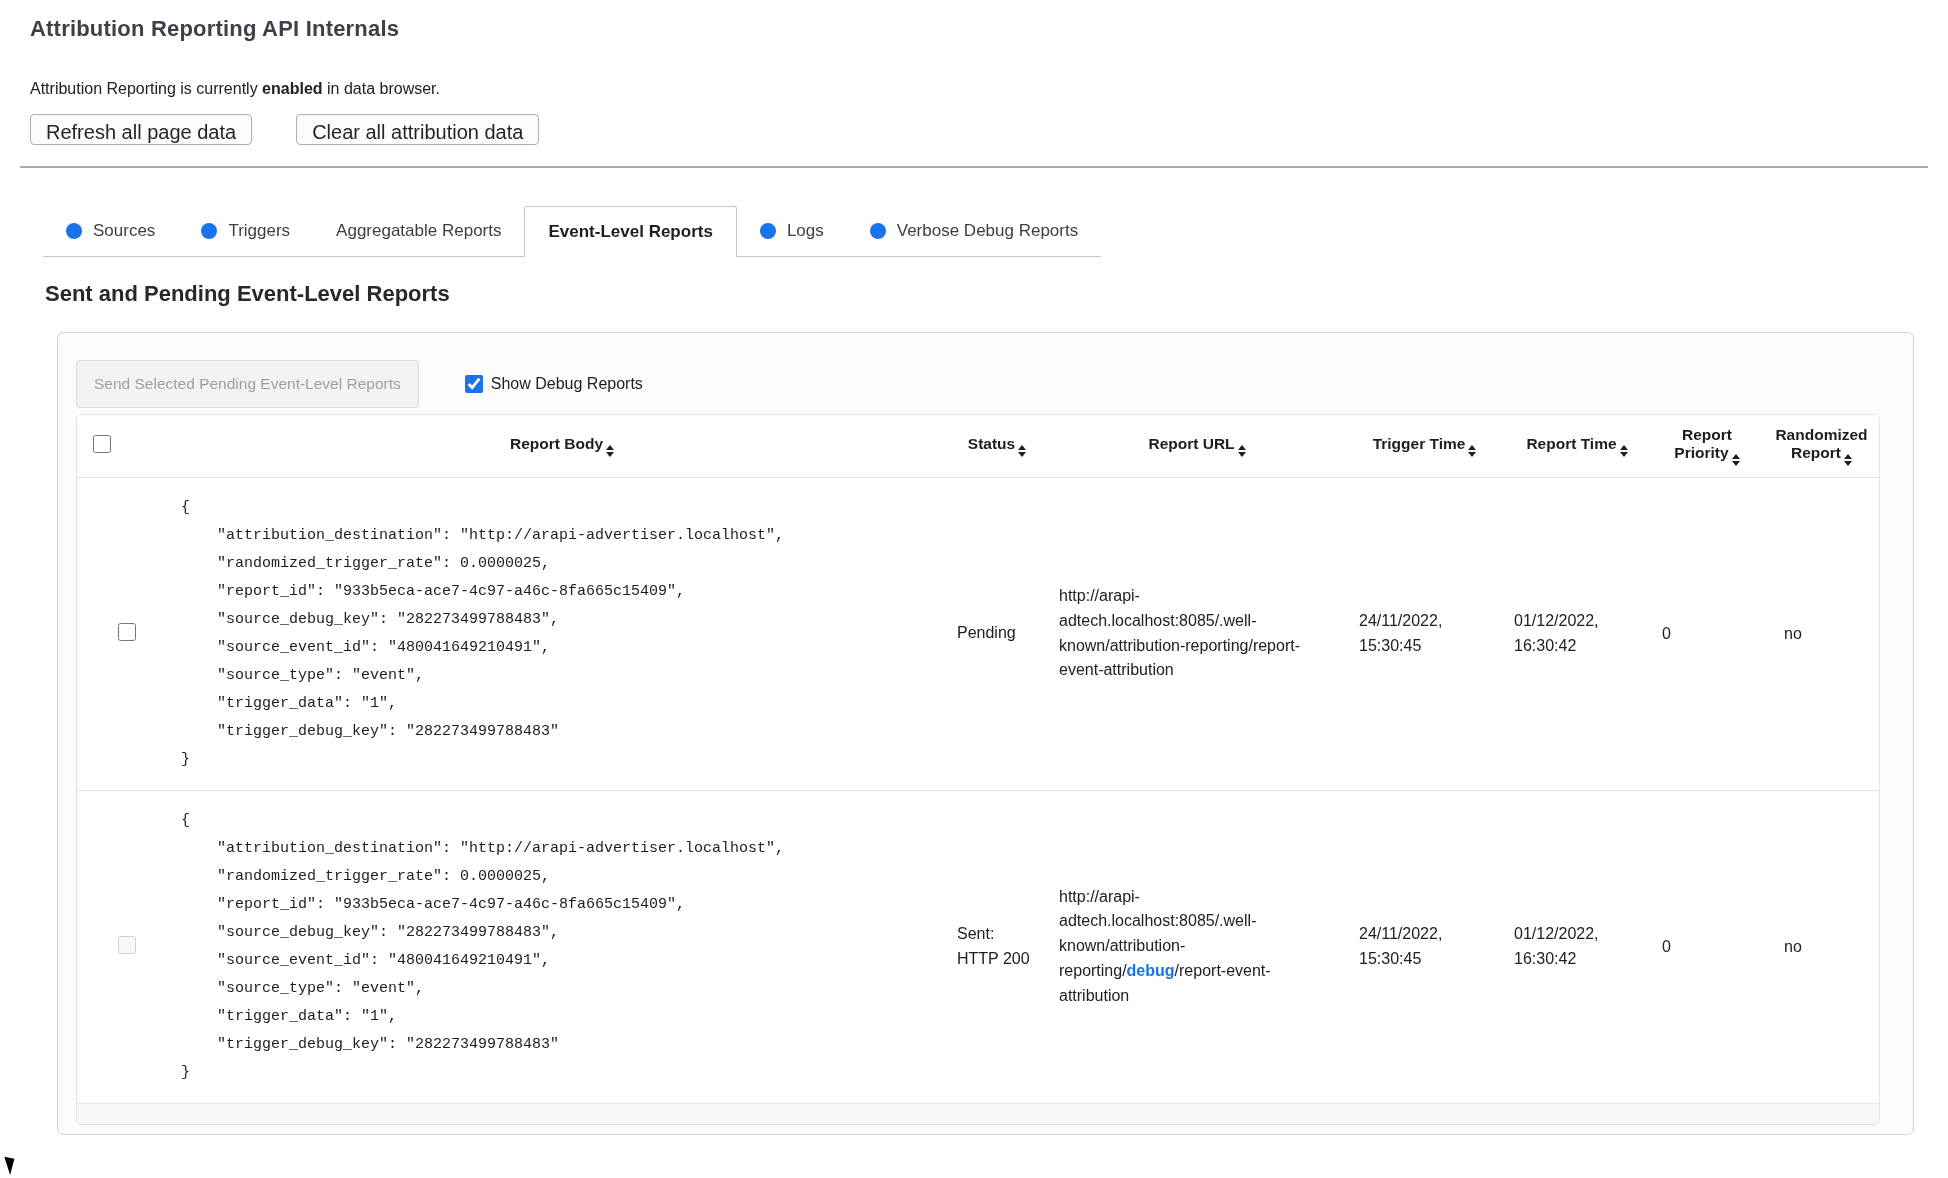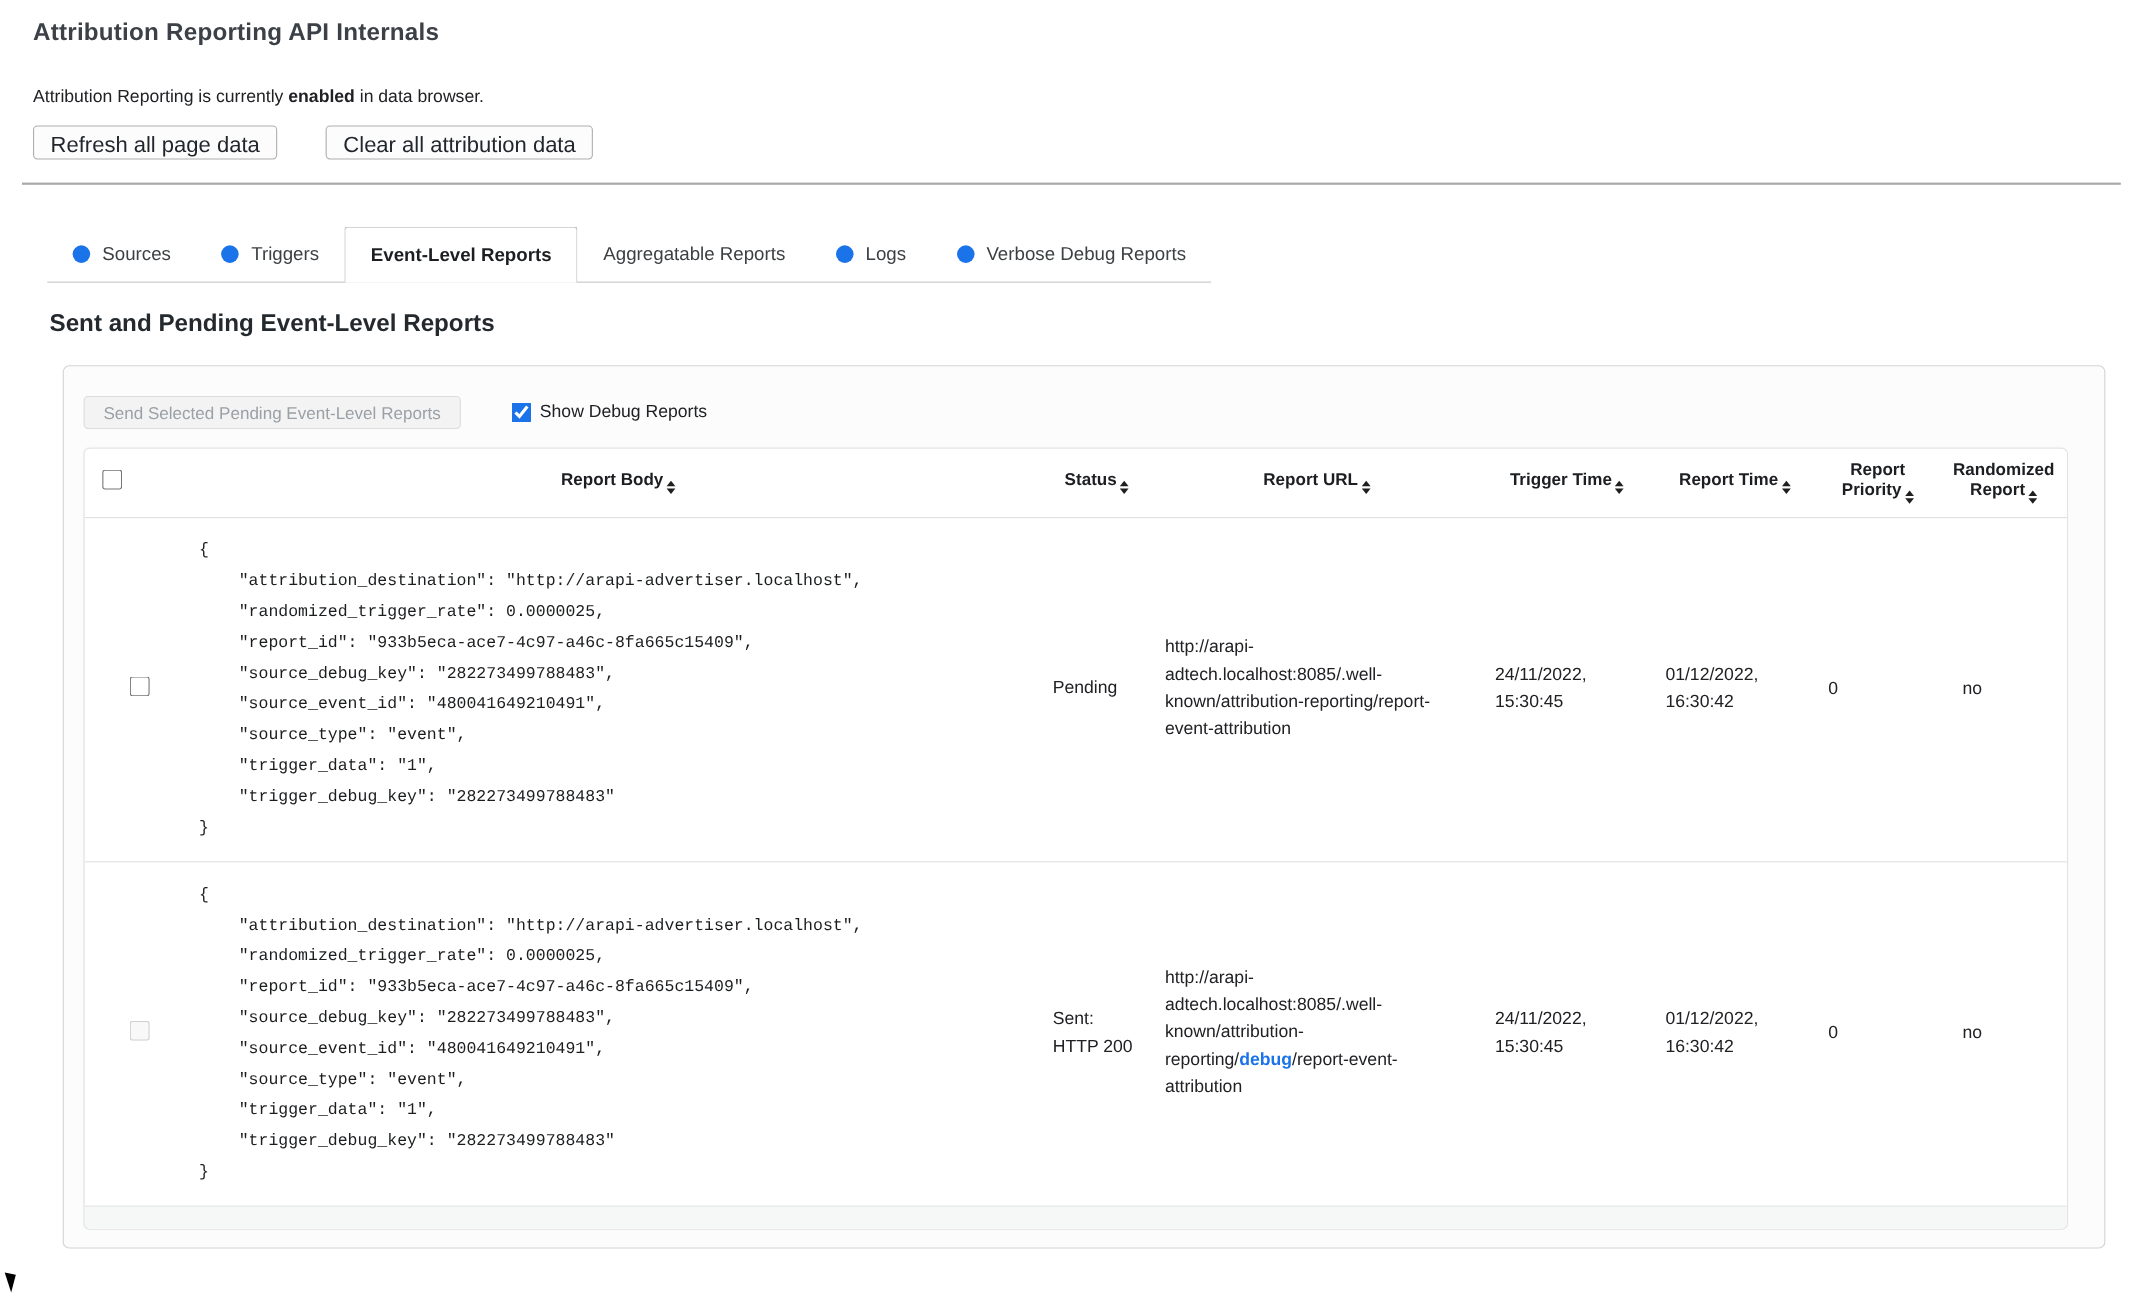--- a/index.html
+++ b/index.html
@@ -47,28 +47,28 @@
 
   .panel-card {
     margin:25px 0 0 57px; width:1857px; height:803px;
     background:#fcfcfc; border:1px solid #d3d3d3; border-radius:6px;
     padding:27px 0 0 18px;
   }
   .controls { display:flex; align-items:center; gap:46px; margin-left:0; }
   .btn-disabled {
     font-family:"Liberation Sans", sans-serif;
     font-size:15.5px; color:#9aa0a6; background:#f3f3f3;
-    border:1px solid #dcdcdc; border-radius:4px; padding:7px 17px; height:30px;
+    border:1px solid #dcdcdc; border-radius:4px; padding:7px 17px; height:48px;
   }
   .show-debug { display:flex; align-items:flex-start; gap:8px; font-size:16px; color:#202124; }
   .show-debug input { width:18px; height:18px; accent-color:#1a73e8; margin:0; }
 
   
   .table-card {
-    margin-top:17px; width:1804px; background:#ffffff;
+    margin-top:6px; width:1804px; background:#ffffff;
     border:1px solid #e3e3e3; border-radius:6px; overflow:hidden;
     box-shadow:0 0 2px rgba(0,0,0,.04);
   }
   table.reports { width:100%; border-collapse:collapse; table-layout:fixed; }
   col.c-sel{width:100px} col.c-body{width:770px} col.c-status{width:100px}
   col.c-url{width:300px} col.c-trig{width:155px} col.c-rep{width:150px}
   col.c-pri{width:110px} col.c-rand{width:119px}
 
   thead th {
     font-size:15.5px; font-weight:bold; color:#1c1e21; text-align:center;
@@ -125,25 +125,25 @@
 
 <div class="tabstrip">
   <div class="tab">
     <span class="dot"></span>
     <span>Sources</span>
   </div>
   <div class="tab">
     <span class="dot"></span>
     <span>Triggers</span>
   </div>
+  <div class="tab">
+    <span>Aggregatable Reports</span>
+  </div>
   <div class="tab active">
     <span>Event-Level Reports</span>
-  </div>
-  <div class="tab">
-    <span>Aggregatable Reports</span>
   </div>
   <div class="tab">
     <span class="dot"></span>
     <span>Logs</span>
   </div>
   <div class="tab">
     <span class="dot"></span>
     <span>Verbose Debug Reports</span>
   </div>
 </div>

